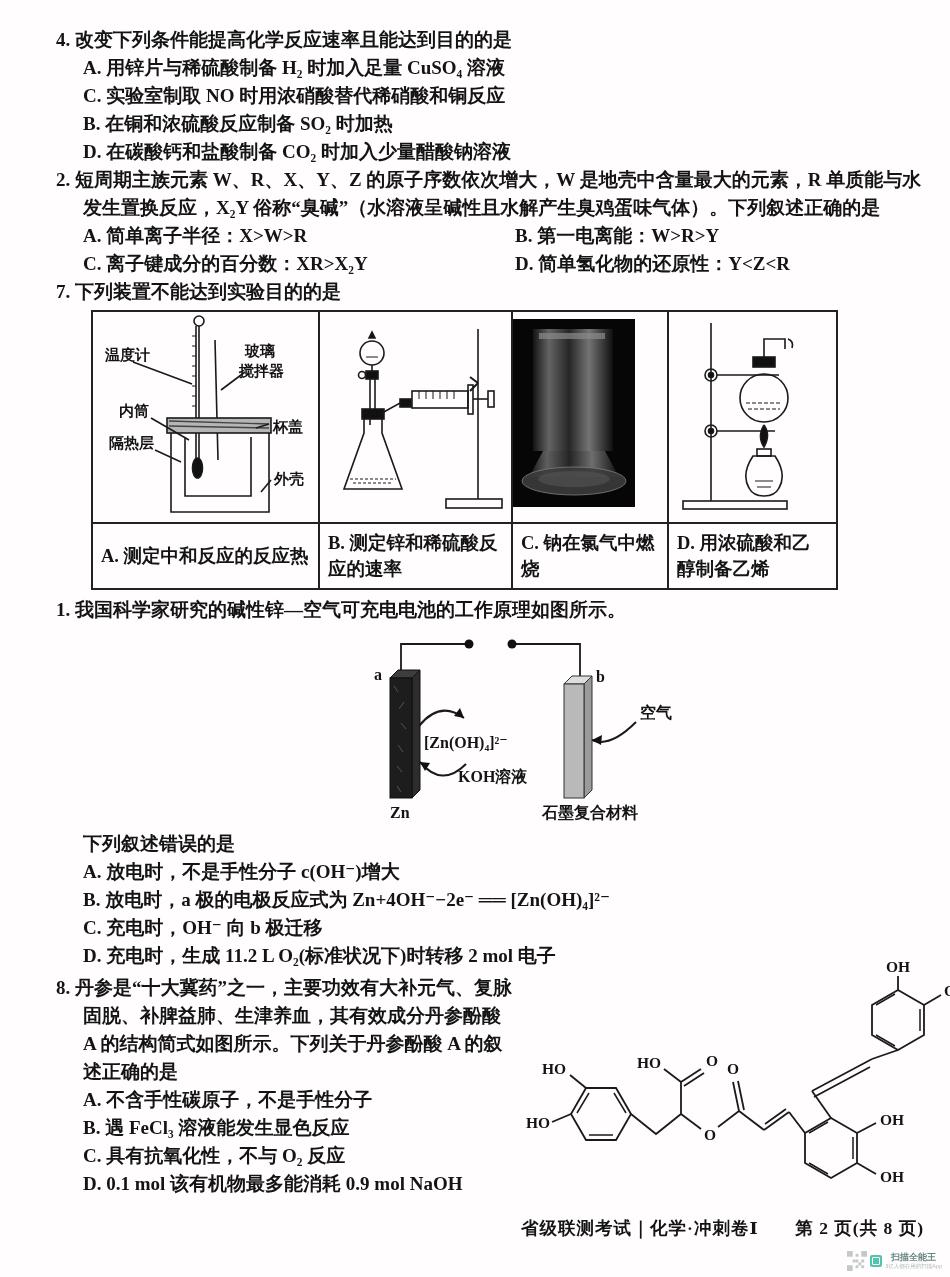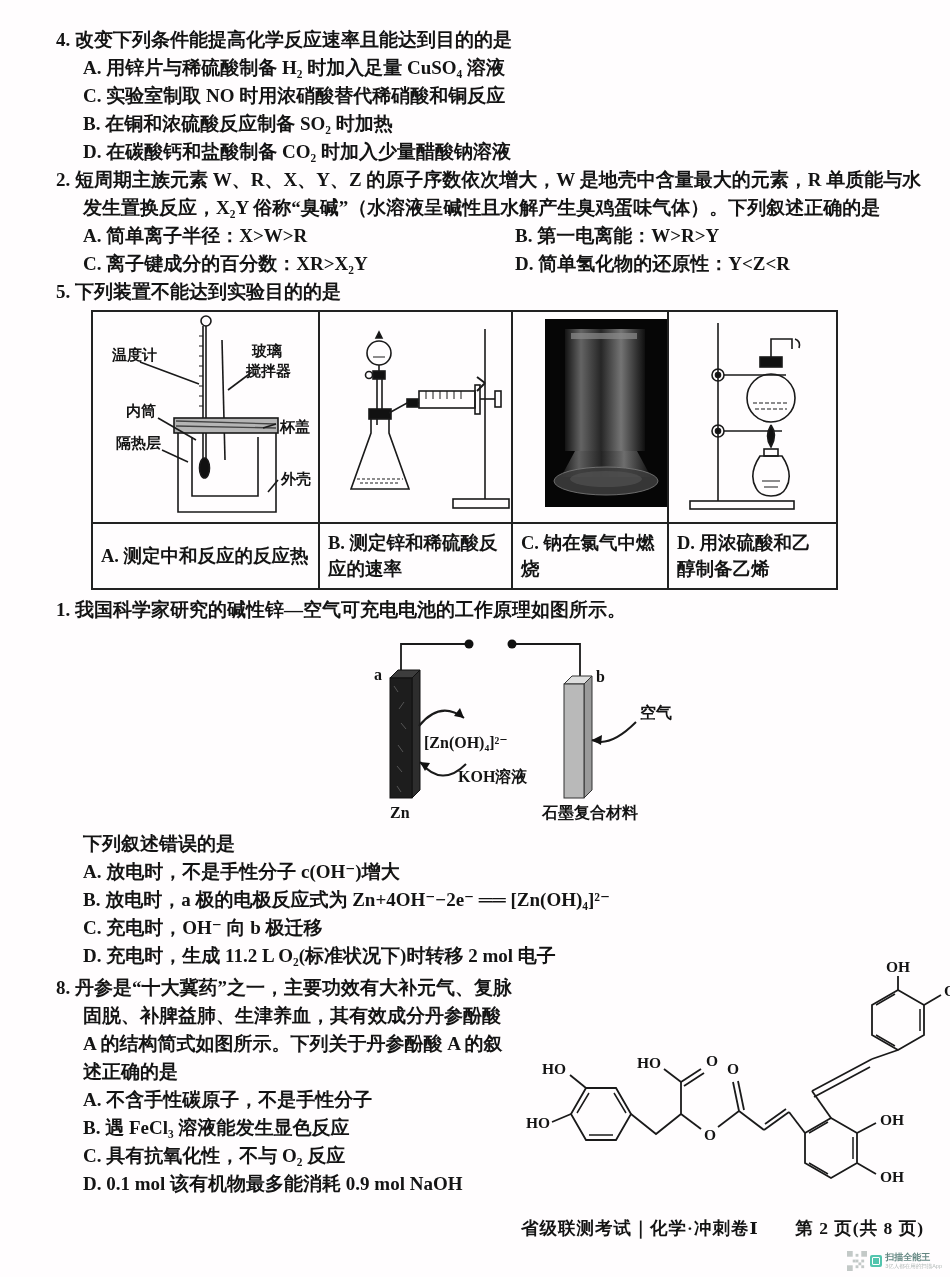--- a/index.html
+++ b/index.html
@@ -5,30 +5,30 @@
   html,body{margin:0;padding:0;background:#e9e9e9;}
   .page{position:relative;width:950px;height:1277px;background:#fffdfe;overflow:hidden;
         font-family:"Liberation Serif","DejaVu Serif",serif;color:#141414;}
   .content{position:absolute;left:56px;top:26px;width:868px;font-size:19px;line-height:28px;}
   p{margin:0;}
   .stem{font-weight:600;}
   .opt{padding-left:27px;font-weight:600;}
   .hang{padding-left:27px;text-indent:-27px;font-weight:600;}
   .optgrid{display:grid;grid-template-columns:432px auto;padding-left:27px;font-weight:600;}
   table.appt{border-collapse:collapse;margin:4px 0 6px 35px;table-layout:fixed;}
-  table.appt td{border:2px solid #222;padding:0;vertical-align:middle;text-align:right;}
+  table.appt td{border:2px solid #222;padding:0;vertical-align:middle;text-align:left;}
   table.appt td.cap{font-size:18.5px;line-height:26px;text-align:left;padding:6px 8px;font-weight:600;}
   .figwrap{margin:2px 0 0 250px;}
   .q8row{display:flex;margin-top:4px;}
   .q8left{width:460px;}
   .q8right{flex:1;position:relative;}
   .q8right svg{position:absolute;left:-8px;top:-12px;}
   .footer{margin-top:16px;text-align:right;font-size:17.5px;font-weight:700;letter-spacing:1px;}
   .wm{position:absolute;right:8px;bottom:6px;display:flex;align-items:center;gap:3px;opacity:.75;}
-  .wm-txt{display:flex;flex-direction:column;line-height:1.1;}
+  .wm-txt{display:flex;flex-direction:column;line-height:1.1;text-align:center;}
   .wm-brand{font-size:9px;color:#2f5f58;font-weight:bold;font-family:"Liberation Sans",sans-serif;}
   .wm-tag{font-size:5.5px;color:#9aa5a2;font-family:"Liberation Sans",sans-serif;}
   .cslogo{width:12px;height:12px;background:#1ab394;border-radius:2px;display:flex;align-items:center;justify-content:center;}
   .cslogo span{width:6px;height:6px;border:1.2px solid #fff;border-radius:1px;display:block;}
   svg text{font-family:"Liberation Serif","DejaVu Serif",serif;}
 </style>
 </head>
 <body>
 
 <div class="page">
@@ -46,21 +46,21 @@
       <p class="hang">2. 短周期主族元素 W、R、X、Y、Z 的原子序数依次增大，W 是地壳中含量最大的元素，R 单质能与水发生置换反应，X₂Y 俗称“臭碱”（水溶液呈碱性且水解产生臭鸡蛋味气体）。下列叙述正确的是</p>
       <div class="optgrid">
         <span>A. 简单离子半径：X&gt;W&gt;R</span>
         <span>B. 第一电离能：W&gt;R&gt;Y</span>
         <span>C. 离子键成分的百分数：XR&gt;X₂Y</span>
         <span>D. 简单氢化物的还原性：Y&lt;Z&lt;R</span>
       </div>
     </section>
 
     <section>
-      <p class="stem">5. 下列装置不能达到实验目的的是</p>
+      <p class="stem">7. 下列装置不能达到实验目的的是</p>
       <table class="appt">
         <tbody>
             <tr>
           <td style="width:225px;height:206px;">
             
             <svg width="218" height="202" viewBox="0 0 218 202">
               <g stroke="#1a1a1a" stroke-width="1.6" fill="none">
                 <circle cx="106" cy="9" r="5"></circle>
                 <line x1="106" y1="14" x2="106" y2="148"></line>
                 <line x1="103" y1="14" x2="103" y2="148"></line>

